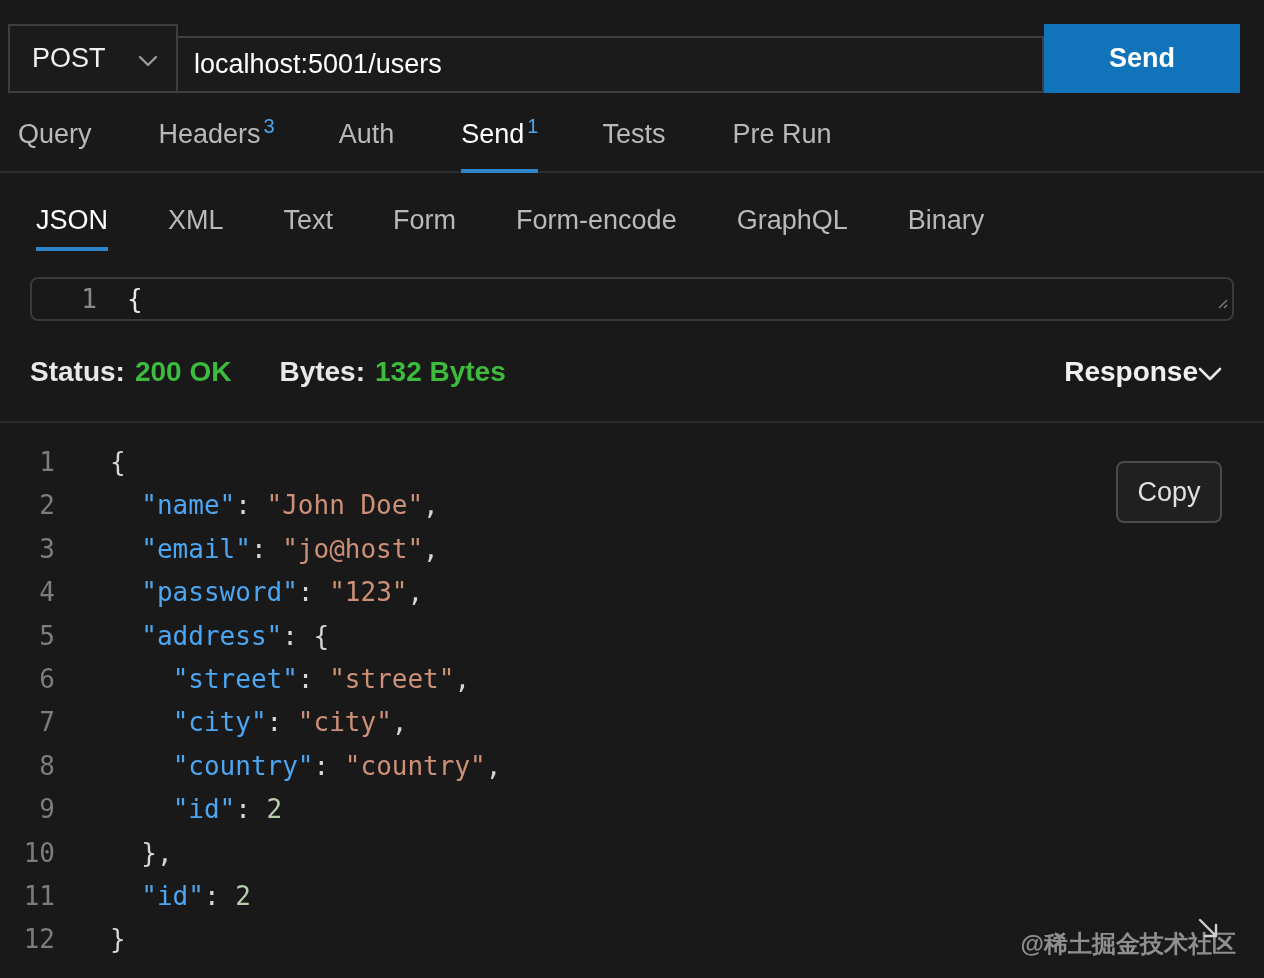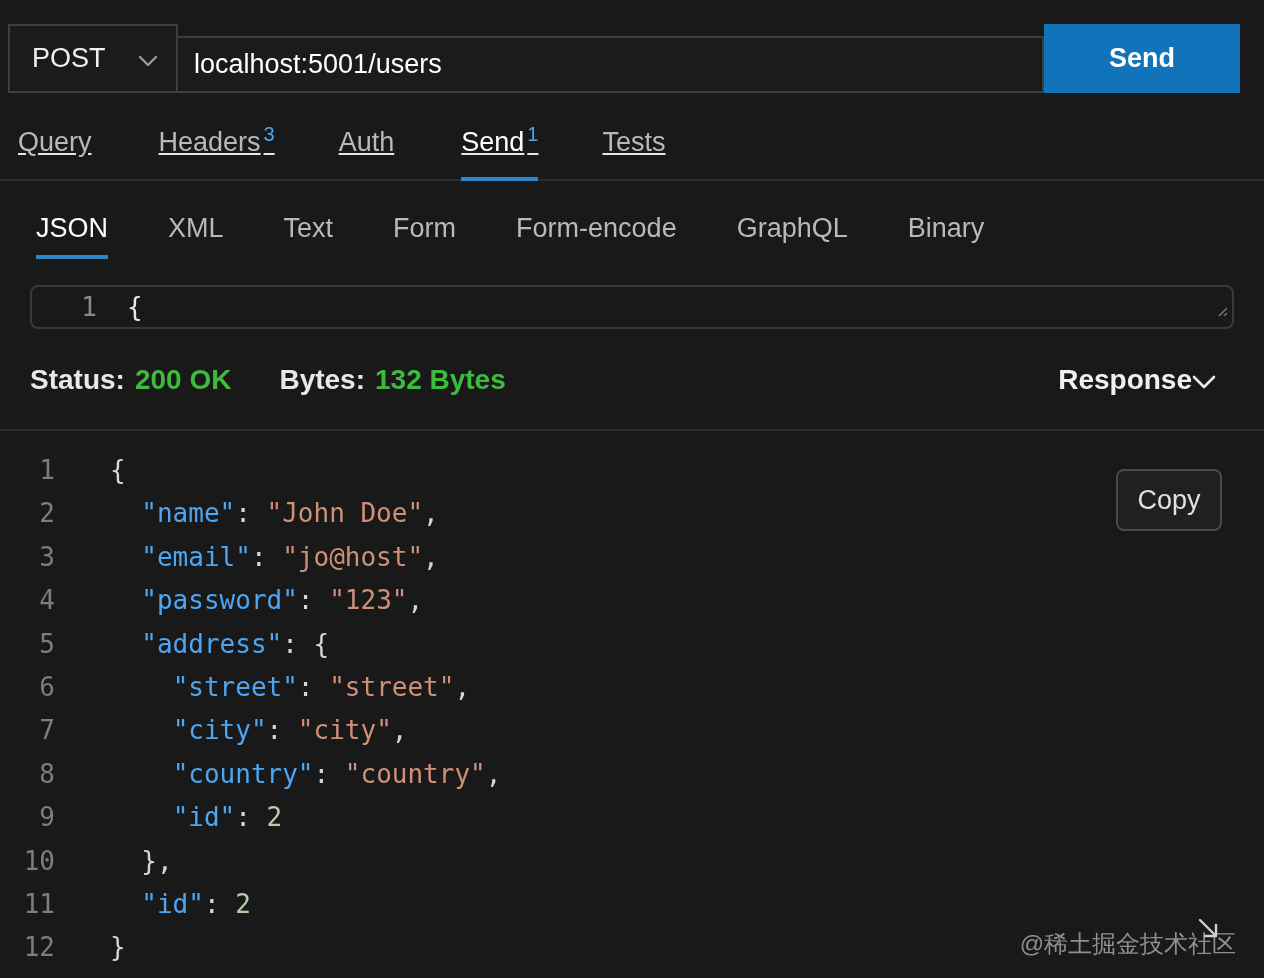--- a/index.html
+++ b/index.html
@@ -31,42 +31,42 @@
   .url-input{
     flex:1;border:2px solid #3e3e3e;border-left:none;background:#1b1b1b;
     display:flex;align-items:center;padding:0 16px;font-size:27px;color:#fff;margin-top:12px;
   }
   .send-btn{
     width:196px;background:var(--send-blue);color:#fff;border:none;
     font-size:27px;font-weight:600;display:flex;align-items:center;justify-content:center;
     cursor:pointer;font-family:"Liberation Sans",sans-serif;
   }
   
-  .tabs{display:flex;gap:64px;padding-left:18px;margin-top:24px;border-bottom:2px solid #2c2c2c;flex:none;text-decoration:underline;}
+  .tabs{display:flex;gap:64px;padding-left:18px;margin-top:16px;border-bottom:2px solid #2c2c2c;flex:none;}
   .tab{font-size:27px;line-height:34px;color:#b9b9b9;padding-bottom:20px;position:relative;cursor:pointer;}
   .tab.active{color:#fff;}
   .tab.active::after{content:"";position:absolute;left:0;right:0;bottom:-2px;height:4px;background:var(--accent-blue);}
   .tab sup{color:var(--badge-blue);font-size:20px;margin-left:3px;font-weight:400;}
   
   .subtabs{display:flex;gap:60px;padding-left:36px;margin-top:30px;flex:none;}
   .subtab{font-size:27px;line-height:34px;color:#b9b9b9;padding-bottom:14px;position:relative;cursor:pointer;}
   .subtab.active{color:#fff;}
   .subtab.active::after{content:"";position:absolute;left:0;right:0;bottom:0;height:4px;background:var(--accent-blue);}
   
   .editor{
     margin:26px 30px 0 30px;height:44px;border:2px solid #3a3a3a;border-radius:8px;
     display:flex;align-items:center;position:relative;flex:none;
     font-family:"DejaVu Sans Mono",monospace;font-size:26px;
   }
   .editor .ln{width:65px;text-align:right;color:#8a8a8a;flex:none;}
   .editor .code{margin-left:30px;color:#e8e8e8;white-space:pre;}
   .editor .grip{position:absolute;right:3px;bottom:3px;opacity:.8;cursor:nwse-resize;}
   
   .statusbar{
-    display:flex;align-items:center;padding:34px 30px 32px 30px;
+    display:flex;align-items:center;padding:34px 24px 32px 30px;
     font-size:28px;font-weight:600;border-bottom:2px solid #2c2c2c;flex:none;line-height:34px;
   }
   .stat{margin-right:48px;white-space:nowrap;}
   .stat .label{color:#e8e8e8;}
   .stat .value{color:var(--status-green);margin-left:10px;}
   .response-toggle{margin-left:auto;display:flex;align-items:center;gap:0;color:#f0f0f0;cursor:pointer;margin-right:18px;}
   
   .response{position:relative;flex:1;padding-top:18px;font-family:"DejaVu Sans Mono",monospace;font-size:26px;}
   .rline{display:flex;line-height:43.4px;white-space:pre;}
   .rline .num{width:55px;text-align:right;color:#7d7d7d;flex:none;}
@@ -78,20 +78,21 @@
   .copy-btn{
     position:absolute;top:38px;right:42px;width:106px;height:62px;
     border:2px solid #4a4a4a;border-radius:8px;background:rgba(255,255,255,0.03);
     color:#e0e0e0;font-family:"Liberation Sans",sans-serif;font-size:27px;
     display:flex;align-items:center;justify-content:center;cursor:pointer;
   }
   
   .watermark{
     position:absolute;right:28px;bottom:18px;color:#8f8f8f;font-size:24px;
     font-family:"Liberation Sans",sans-serif;
+    font-weight:bold;
   }
   .cursor-icon{position:absolute;right:42px;bottom:32px;}
 </style>
 </head>
 <body>
 
 <div class="topbar">
   <div class="method-select">
     <span>POST</span>
     <span>
@@ -105,20 +106,21 @@
   </div>
   <button class="send-btn">Send</button>
 </div>
 
 <div class="tabs">
   <div class="tab"><span>Query</span><sup></sup></div>
   <div class="tab"><span>Headers</span><sup>3</sup></div>
   <div class="tab"><span>Auth</span><sup></sup></div>
   <div class="tab active"><span>Send</span><sup>1</sup></div>
   <div class="tab"><span>Tests</span><sup></sup></div>
+  <div class="tab"><span>Pre Run</span><sup></sup></div>
 </div>
 
 <div class="subtabs">
   <div class="subtab active">JSON</div>
   <div class="subtab">XML</div>
   <div class="subtab">Text</div>
   <div class="subtab">Form</div>
   <div class="subtab">Form-encode</div>
   <div class="subtab">GraphQL</div>
   <div class="subtab">Binary</div>

